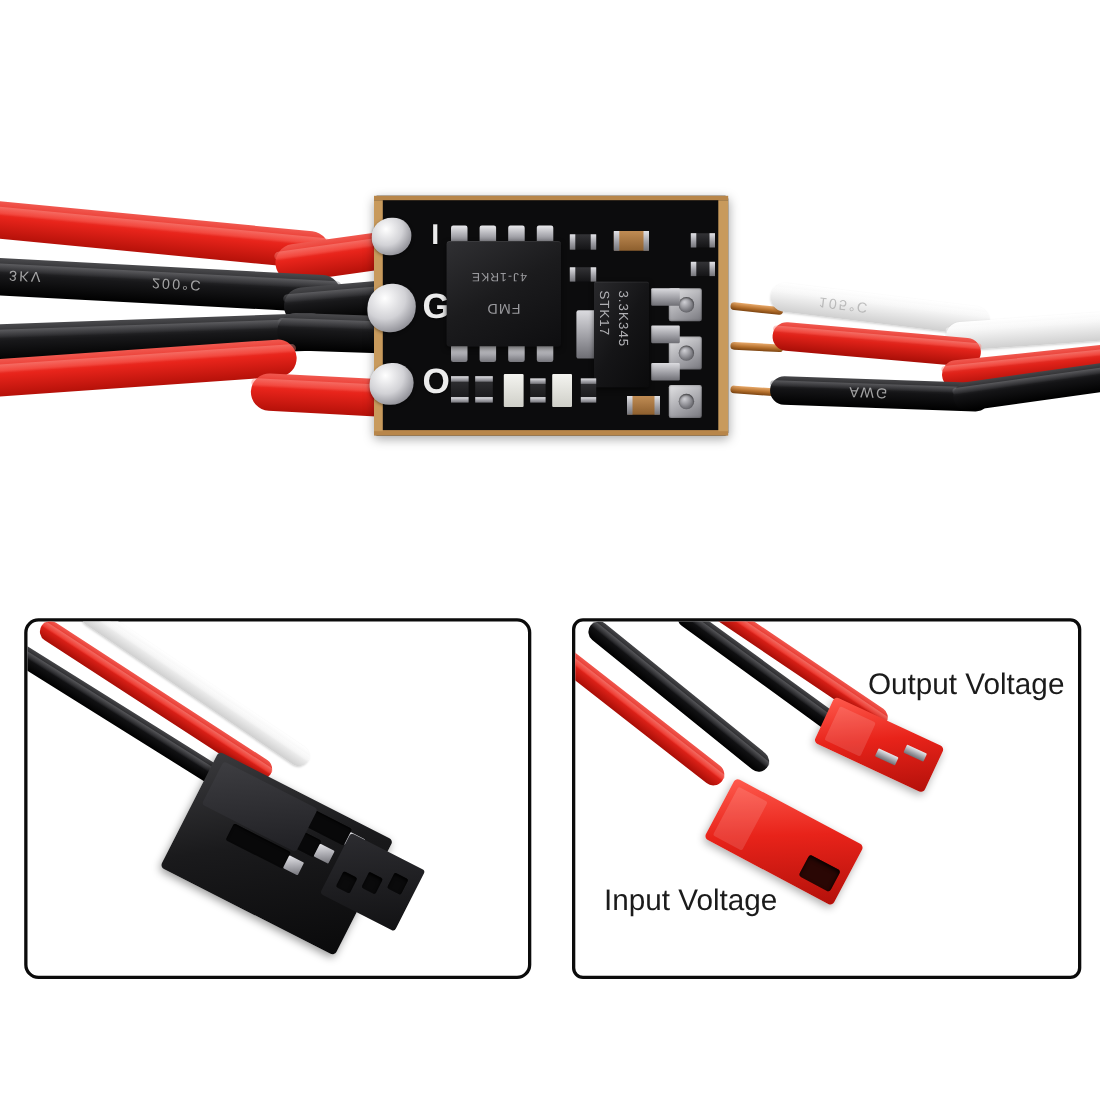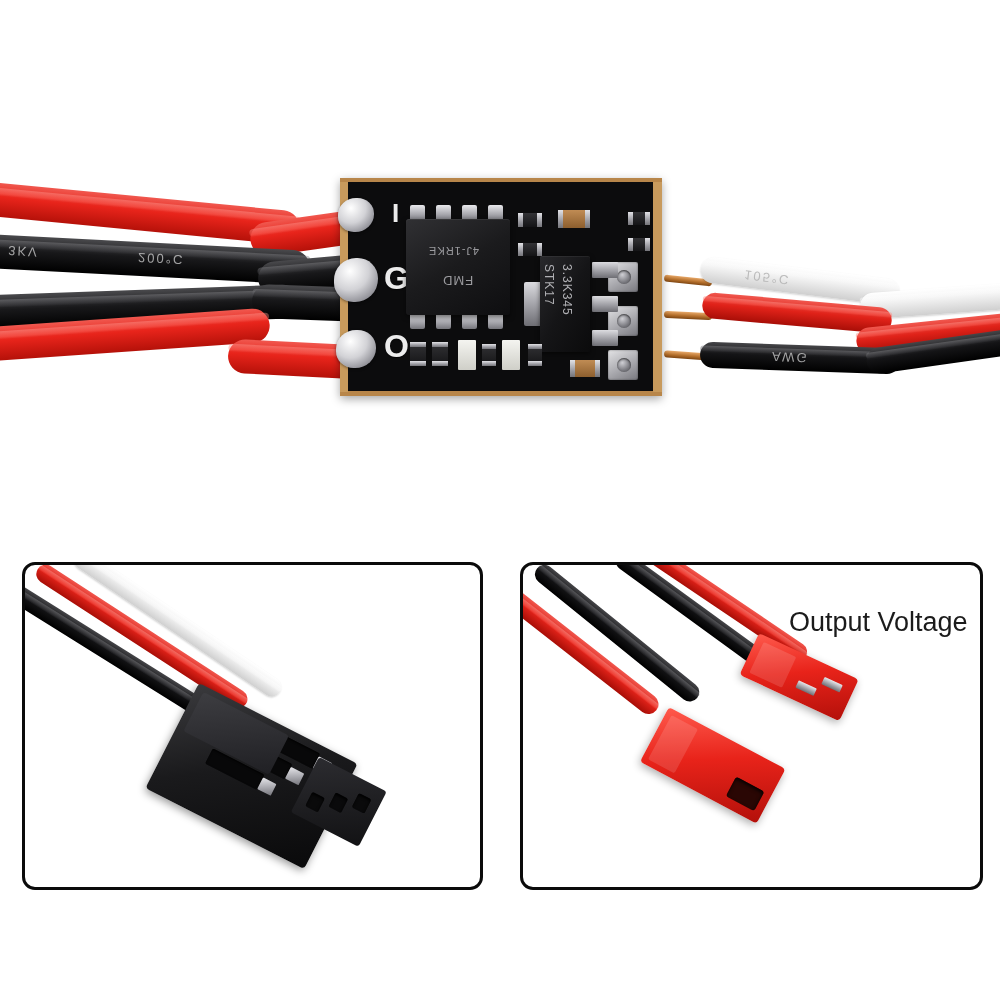--- a/index.html
+++ b/index.html
@@ -305,21 +305,21 @@
                   background:linear-gradient(150deg,#2c2c30,#121214);border-radius:3px;
                   transform:rotate(27deg);transform-origin:left top;">
         <div class="duphole" style="left:10px;top:34px;width:14px;height:16px;"></div>
         <div class="duphole" style="left:31px;top:24px;width:14px;height:16px;"></div>
         <div class="duphole" style="left:52px;top:14px;width:14px;height:16px;"></div>
       </div>
     </div>
 
   </div>
 
-  <div class="panel" style="left:520px;top:562px;width:457px;height:322px;">
+  <div class="panel" style="left:520px;top:562px;width:457px;height:322px;border-radius:10px;">
 
     <div class="rw blk" style="left:100px;top:-16px;width:190px;height:18px;transform:rotate(36deg);transform-origin:left top;">
       <div class="sheen"></div>
     </div>
     <div class="rw red" style="left:130px;top:-22px;width:190px;height:18px;transform:rotate(34deg);transform-origin:left top;">
       <div class="sheen"></div>
     </div>
 
     <div class="jst" style="left:236px;top:68px;width:110px;height:46px;transform:rotate(25deg);transform-origin:left top;">
       <div class="jstridge" style="left:8px;top:6px;width:36px;height:34px;"></div>
@@ -334,15 +334,16 @@
     </div>
     <div class="rw blk" style="left:20px;top:-4px;width:206px;height:19px;transform:rotate(39deg);transform-origin:left top;">
       <div class="sheen"></div>
     </div>
 
     <div class="jst" style="left:146px;top:142px;width:132px;height:62px;transform:rotate(28deg);transform-origin:left top;">
       <div class="jstridge" style="left:6px;top:6px;width:30px;height:50px;"></div>
       <div class="jstmouth" style="right:8px;top:30px;width:32px;height:22px;"></div>
     </div>
 
+    <span class="panel-label" style="left:26px;top:238px;">Input Voltage</span>
   </div>
 
 </div>
 
 </body></html>

